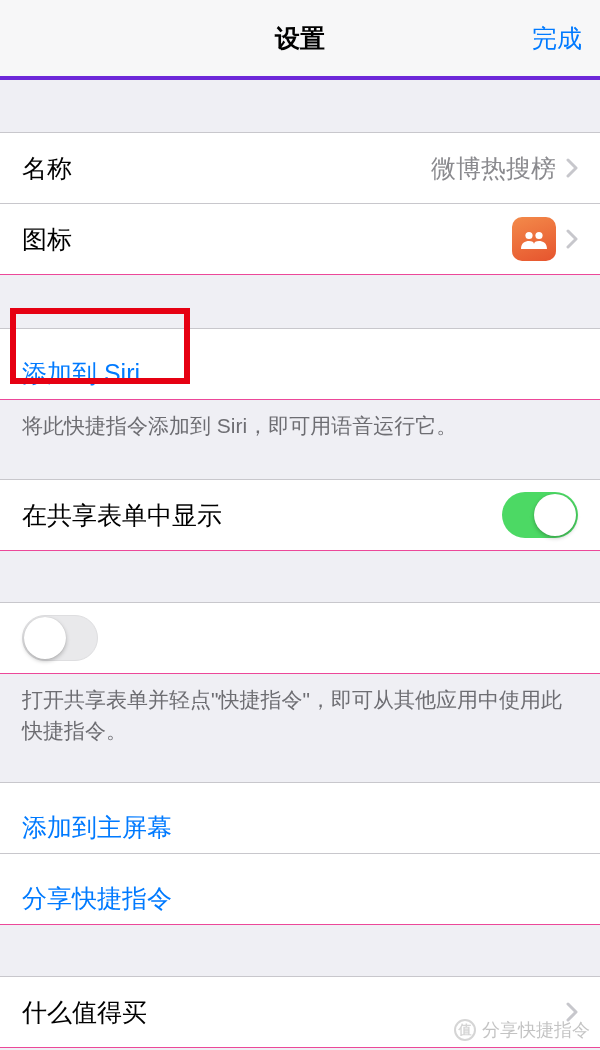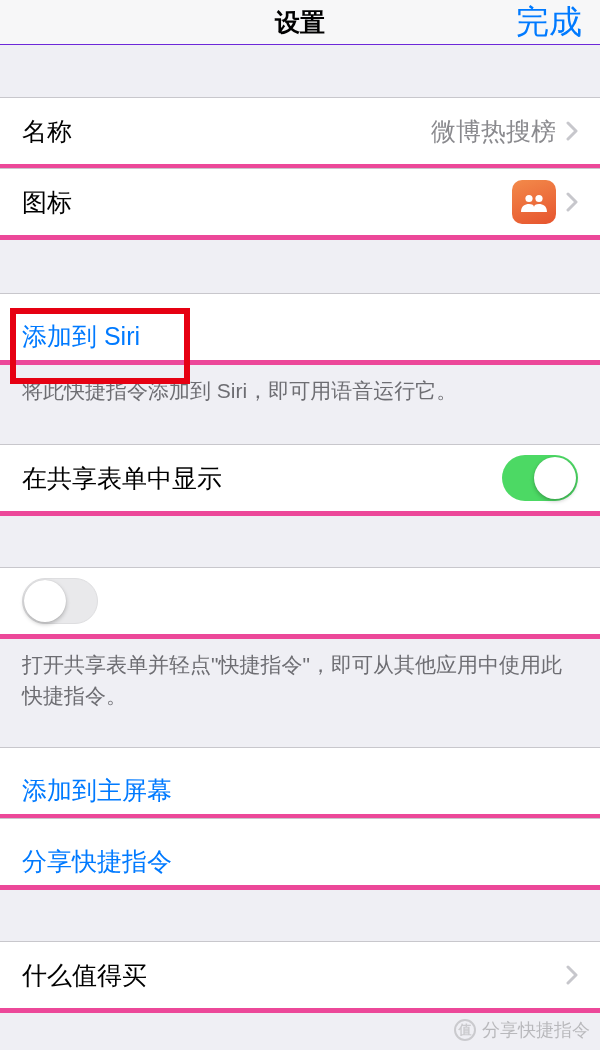--- a/index.html
+++ b/index.html
@@ -7,44 +7,44 @@
       width: 600px;
       height: 1050px;
       background: #efeff4;
       font-family: -apple-system, "PingFang SC", "Helvetica Neue", sans-serif;
       font-size: 24px;
       color: #000;
       overflow: hidden;
       position: relative;
     }
     .header {
-      height: 45px;
+      height: 80px;
       background: #f7f7f8;
-      border-bottom: 1px solid #6d28d9;
+      border-bottom: 4px solid #6d28d9;
       display: flex;
       align-items: center;
       justify-content: center;
       position: relative;
     }
     .header-title {
       font-size: 25px;
       font-weight: 600;
     }
     .header-done {
       position: absolute;
       right: 18px;
       color: #007aff;
-      font-size: 33px;
+      font-size: 25px;
       font-weight: 500;
     }
     .spacer-sm { height: 52px; }
     .cell {
       background: #fff;
       border-top: 1px solid #c8c7cc;
-      border-bottom: 5px solid #ec4899;
+      border-bottom: 1px solid #ec4899;
       padding: 0 22px;
       min-height: 72px;
       display: flex;
       align-items: center;
       justify-content: space-between;
       margin-bottom: -1px;
     }
     .cell-label { font-size: 25px; color: #000; }
     .cell-value { font-size: 25px; color: #8a8a8e; display: flex; align-items: center; gap: 10px; }
     .chevron {

